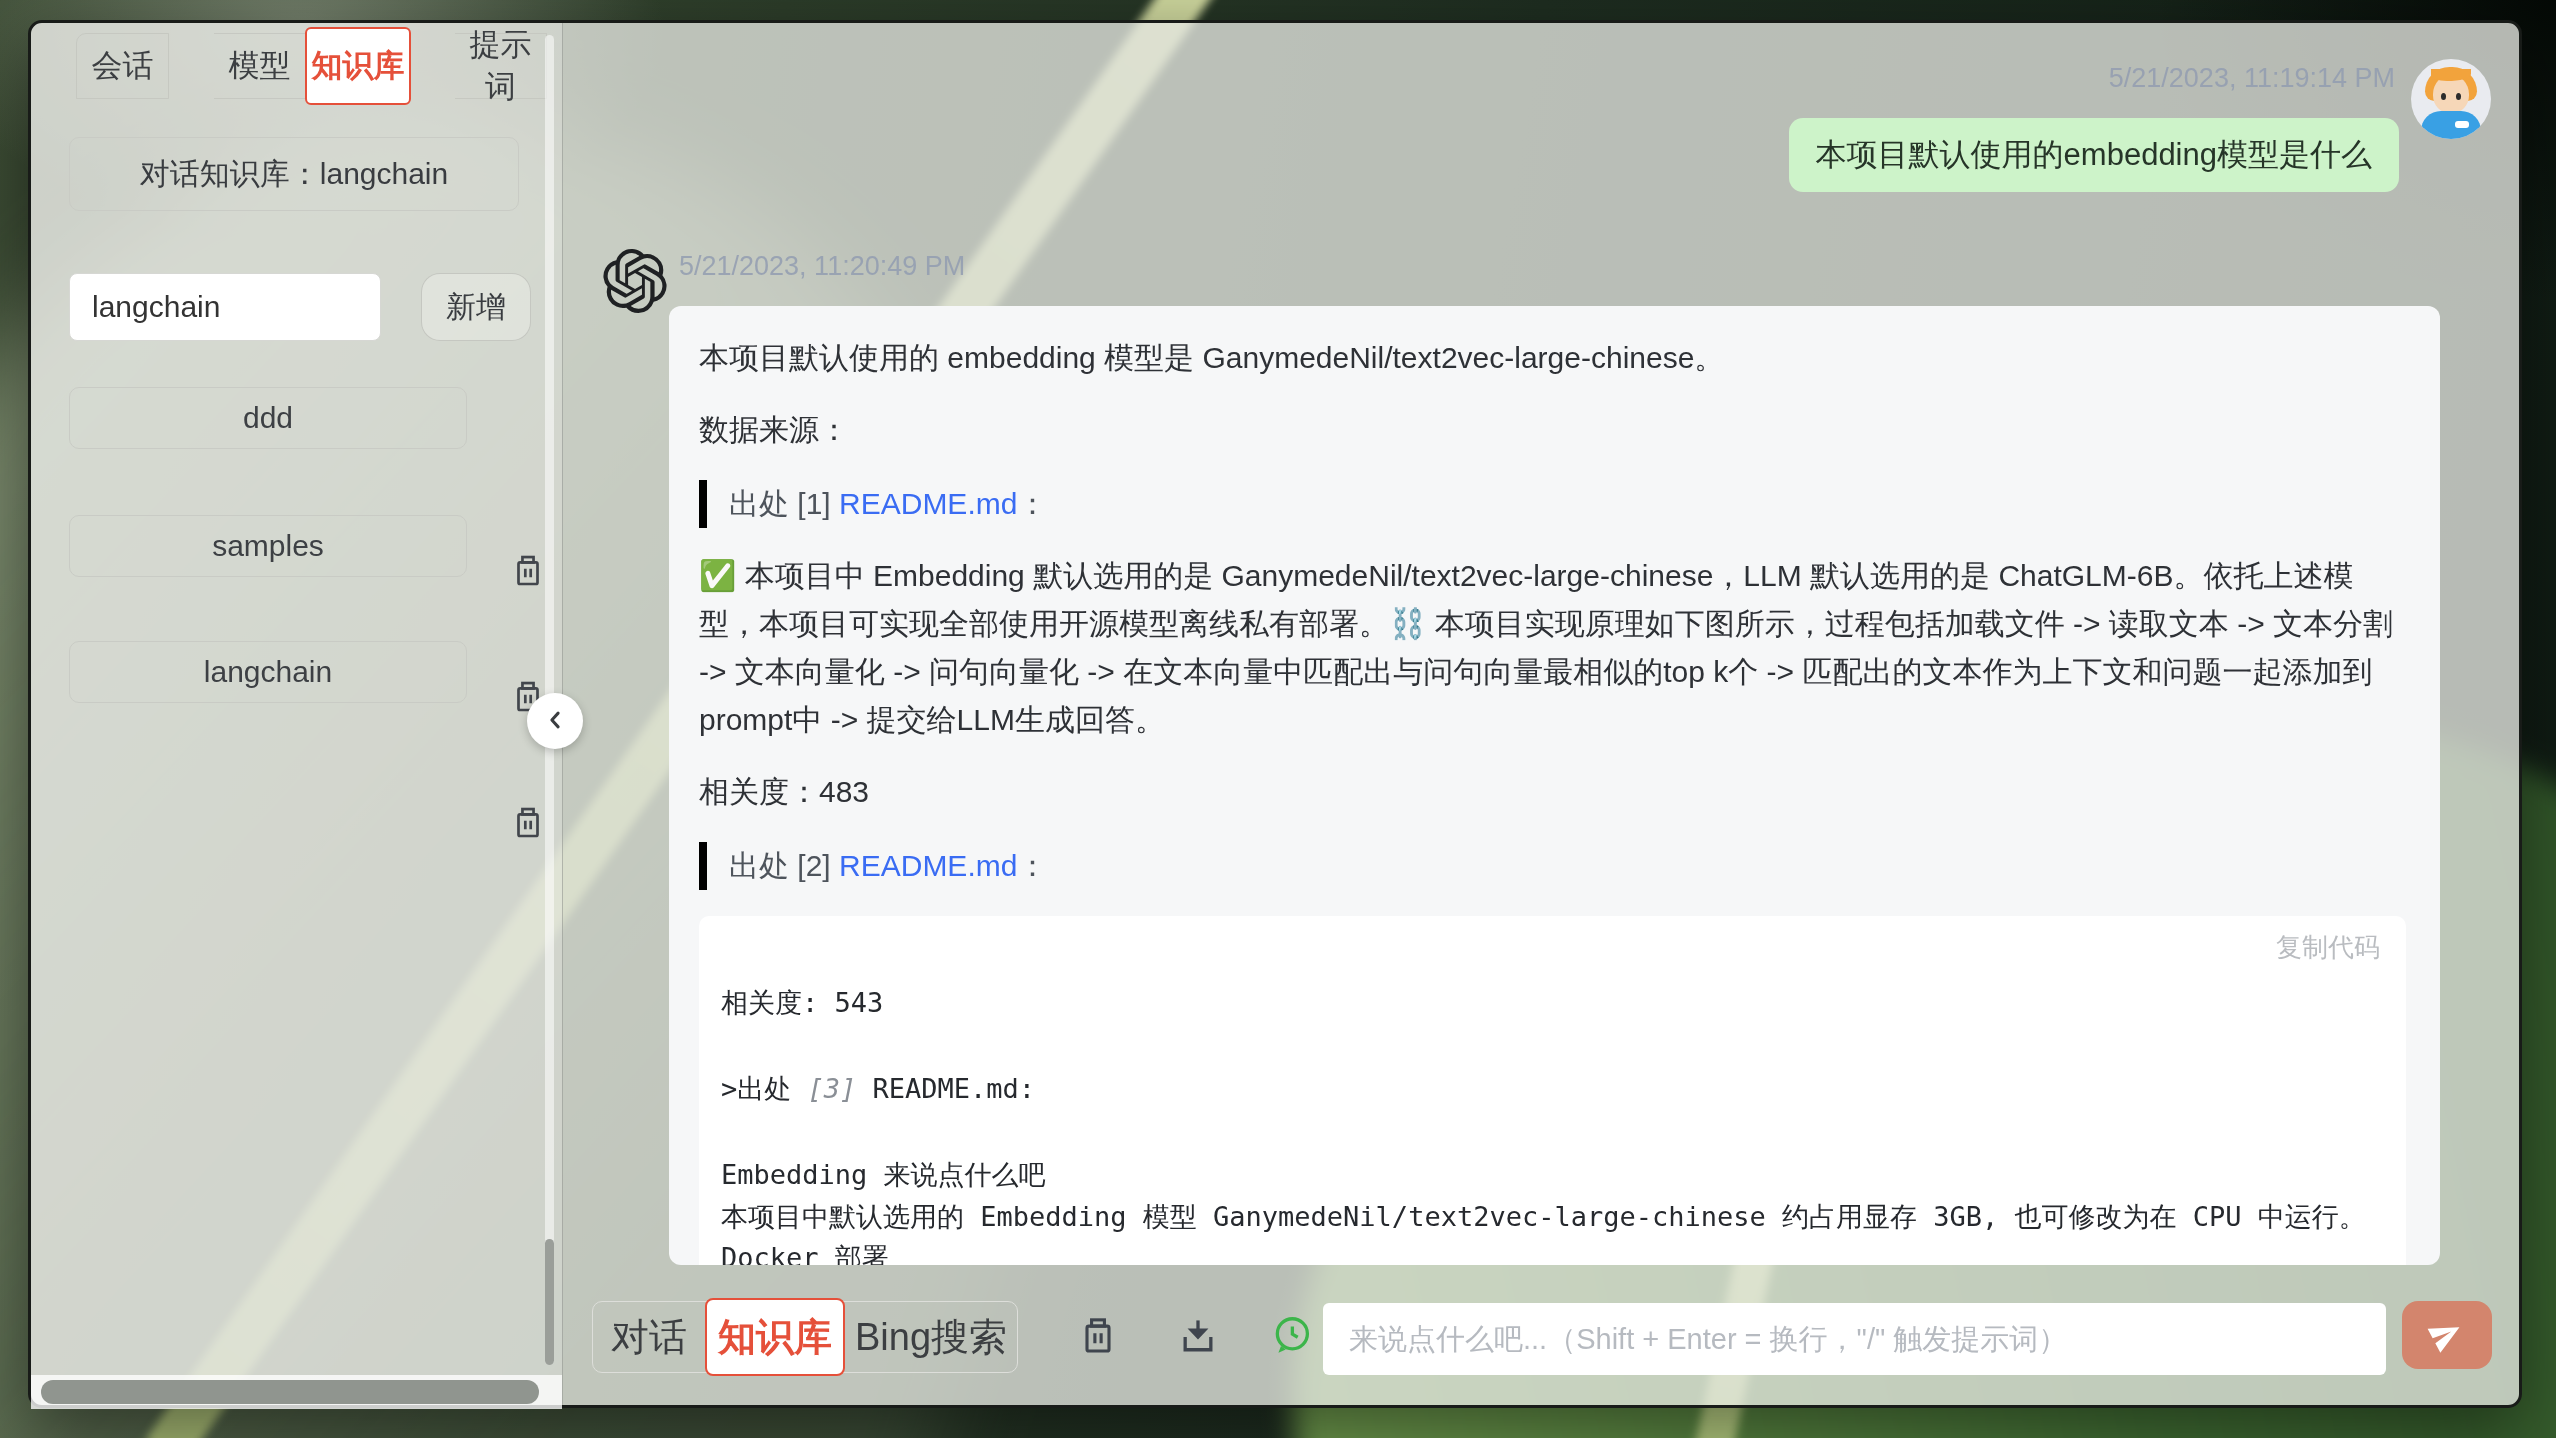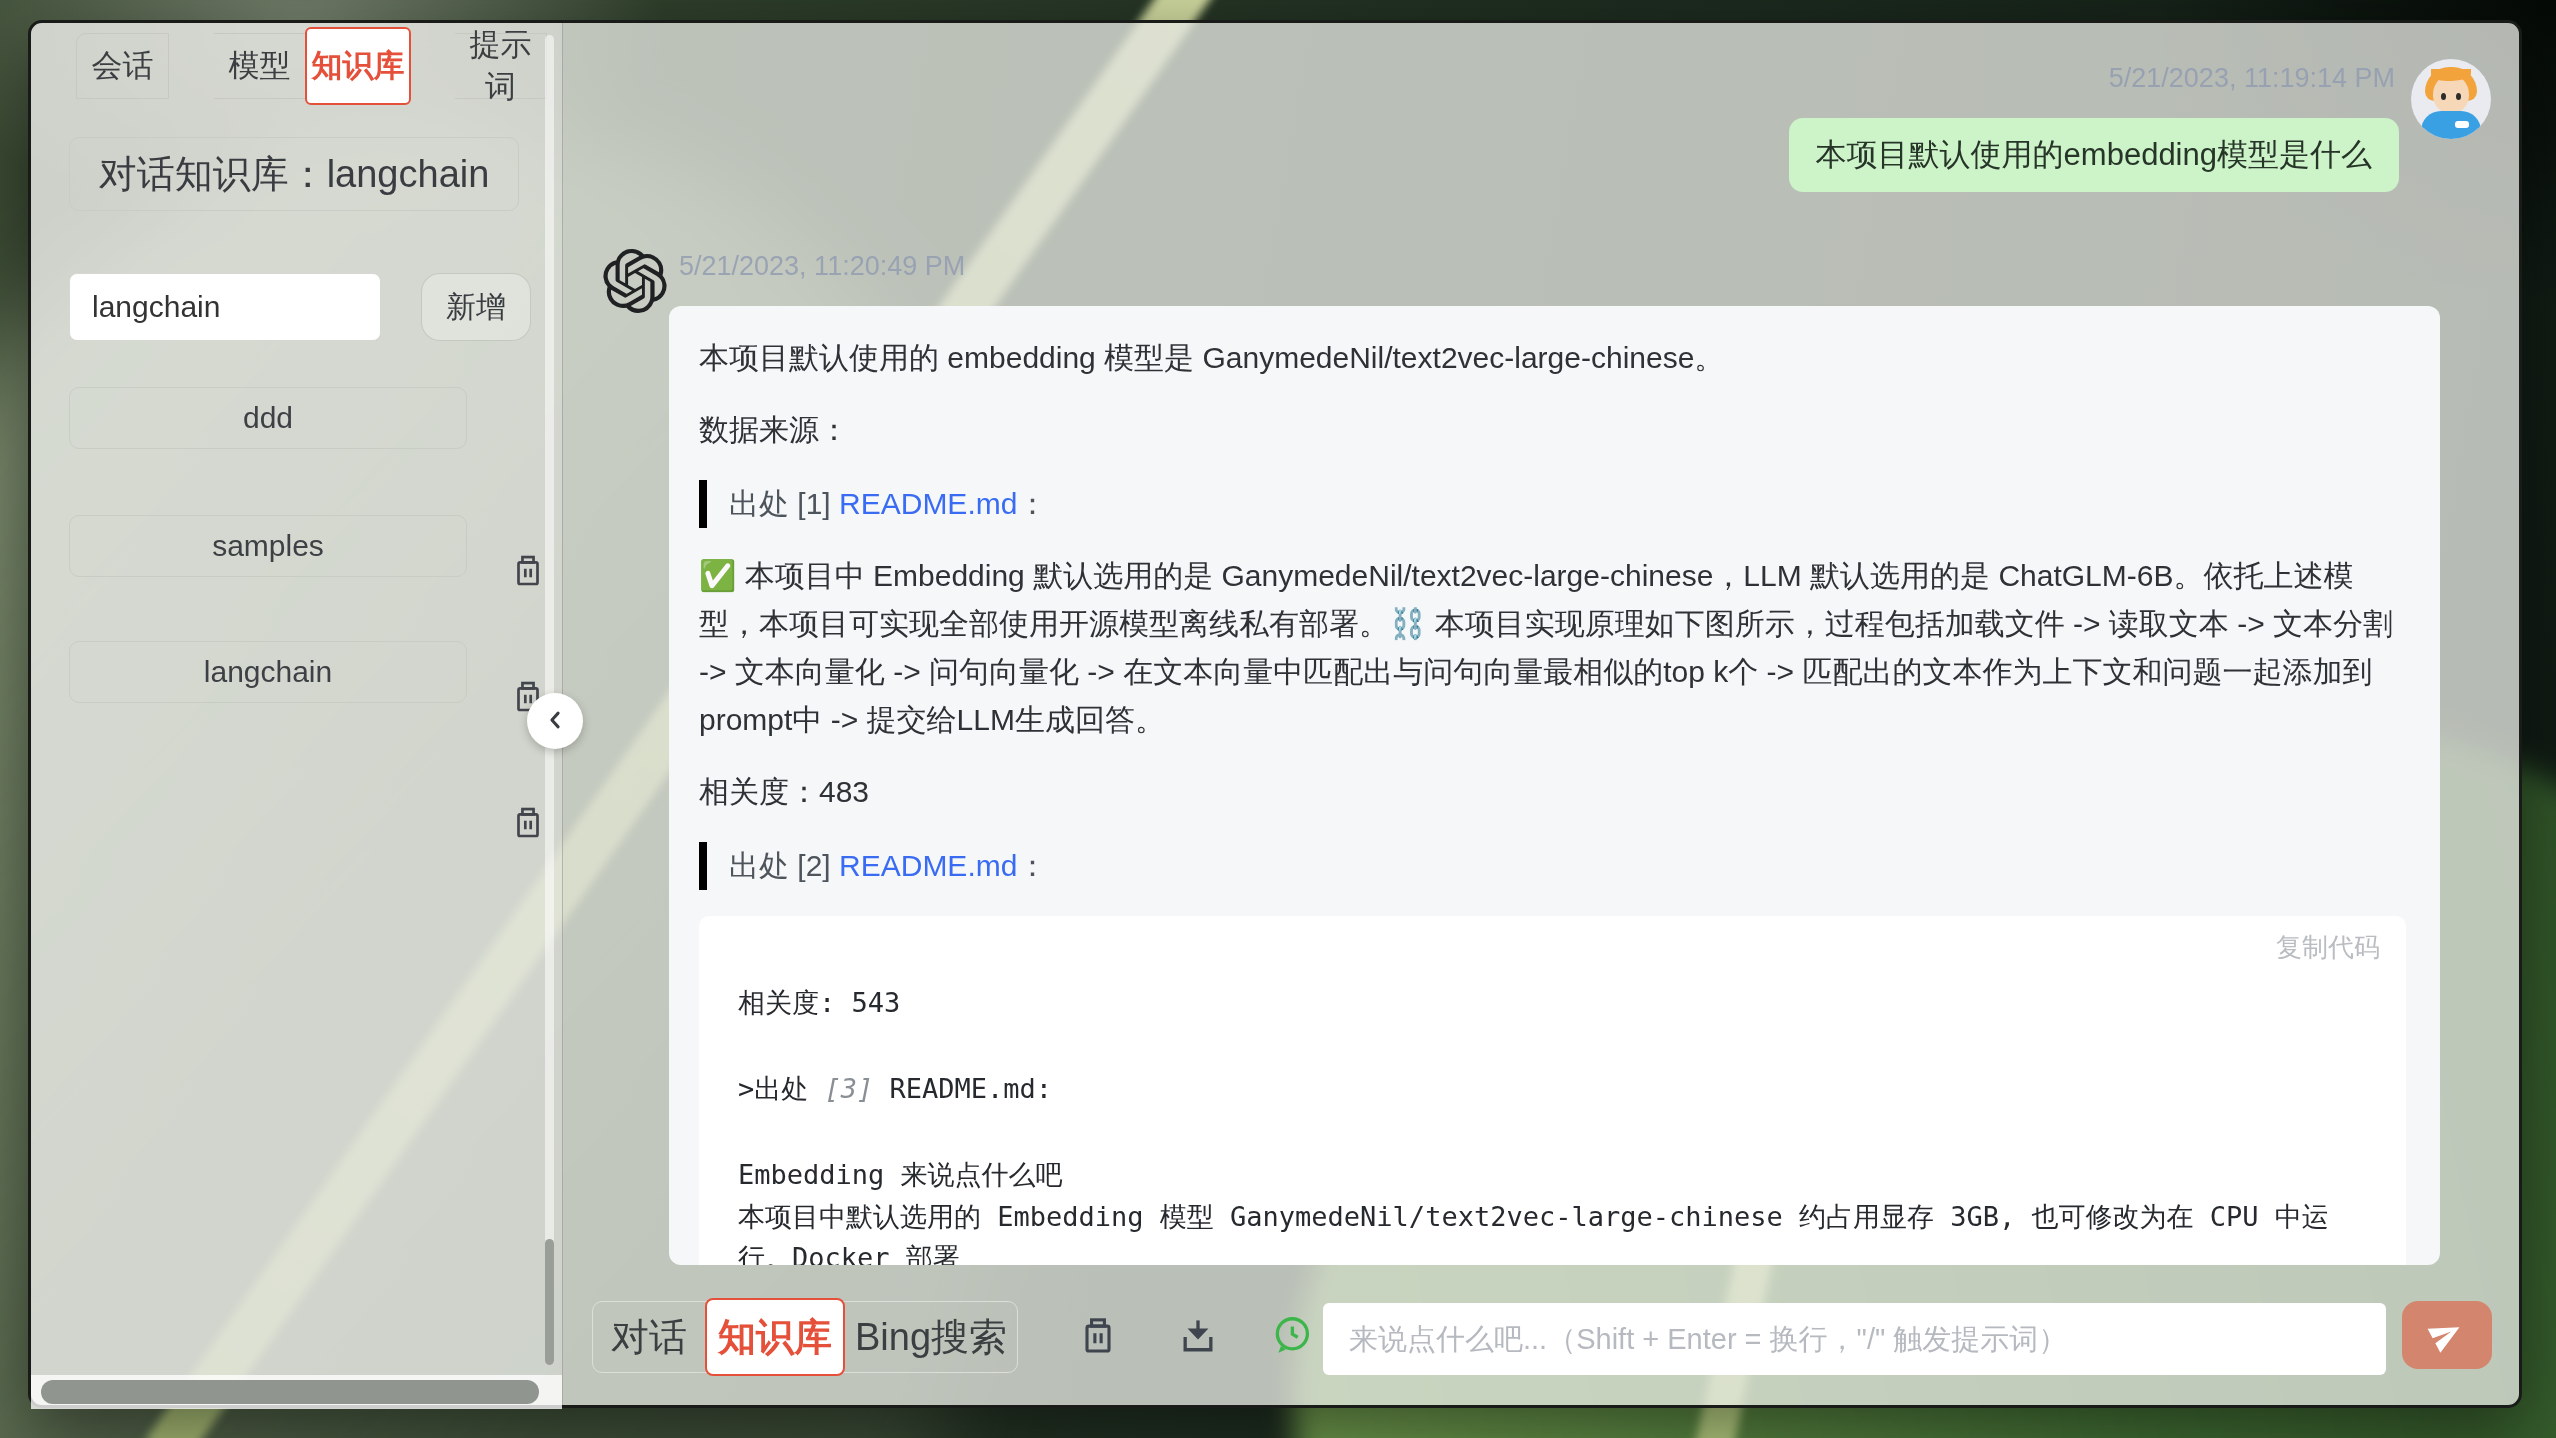--- a/index.html
+++ b/index.html
@@ -35,21 +35,21 @@
     border-radius:11px 0 0 11px; }
   .tabs { position:absolute; left:0; top:10px; width:516px; height:66px; display:flex; }
   .tab { flex:1; display:flex; align-items:center; justify-content:center;
     font-size:31px; color:#3c3f42; border:1px solid rgba(196,198,192,.9); border-left:none;
     background:transparent; cursor:pointer;margin-left:45px; }
   .tab:first-child { border-left:1px solid rgba(196,198,192,.9); border-top-left-radius:10px; }
   .tab.active { background:#fff; border:2px solid #e5503a; color:#e5503a; border-radius:6px;
     margin:-6px -1px; z-index:2; font-weight:bold; flex:1.12; }
   .kb-header { position:absolute; left:38px; top:114px; width:450px; height:74px;
     border:1px solid rgba(200,202,196,.95); border-radius:10px; display:flex; align-items:center;
-    justify-content:center; font-size:38px; color:#393c40;text-align:right; }
+    justify-content:center; font-size:30px; color:#393c40;text-align:right; }
   .kb-input { position:absolute; left:38px; top:250px; width:312px; height:68px; background:#fff;
     border:1px solid #d6d7d3; border-radius:8px; font-size:30px; color:#333; padding:0 22px;
     font-family:inherit; outline:none; }
   .kb-add { position:absolute; left:390px; top:250px; width:110px; height:68px;
     border:1px solid rgba(195,197,191,.95); border-radius:19px; background:rgba(252,252,250,.30);
     font-size:30px; color:#393c40; cursor:pointer; font-family:inherit; }
   .kb-item { position:absolute; left:38px; width:398px; height:62px;
     border:1px solid rgba(200,202,196,.95); border-radius:10px; display:flex; align-items:center;
     justify-content:center; font-size:30px; color:#3d4044; cursor:pointer; }
   .kb-item.i0 { top:364px; } .kb-item.i1 { top:492px; } .kb-item.i2 { top:618px; }
@@ -95,21 +95,21 @@
     line-height:1.6; }
   .card p { margin-top:24px; }
   .card p:first-child { margin-top:10px; }
   .quote { margin-top:26px; border-left:8px solid #000000; padding-left:22px; color:#4e545c; }
   .quote a { color:#3a6cf3; text-decoration:none; cursor:pointer; }
   .codeblock { position:relative; margin-top:26px; background:#fff; border-radius:10px;
     padding:66px 24px 26px 22px; font-family:"DejaVu Sans Mono",monospace; font-size:27px;
     color:#26292e; line-height:1.55; }
   .copy-code { position:absolute; top:14px; right:26px; font-size:26px; color:#b9bcc0;
     background:none; border:none; cursor:pointer; font-family:"Liberation Sans","DejaVu Sans",sans-serif; }
-  .cline { white-space:pre-wrap;margin-left:17px; }
+  .cline { white-space:pre-wrap; }
   .cline.gap { margin-top:44px; }
   .cref { color:#8a8f96; font-style:italic; }
 
   
   .modes { position:absolute; left:561px; top:1278px; height:72px; display:flex;
     border:1px solid rgba(222,223,219,.95); border-radius:10px; }
   .mode { display:flex; align-items:center; justify-content:center; font-size:38px; color:#3c3f42;
     background:transparent; border:none; cursor:pointer; font-family:inherit; }
   .mode.m0 { width:112px; } .mode.m1 { width:140px; } .mode.m2 { width:172px; }
   .mode.active { background:#fff; border:2px solid #e5503a; color:#e5503a; border-radius:8px;

